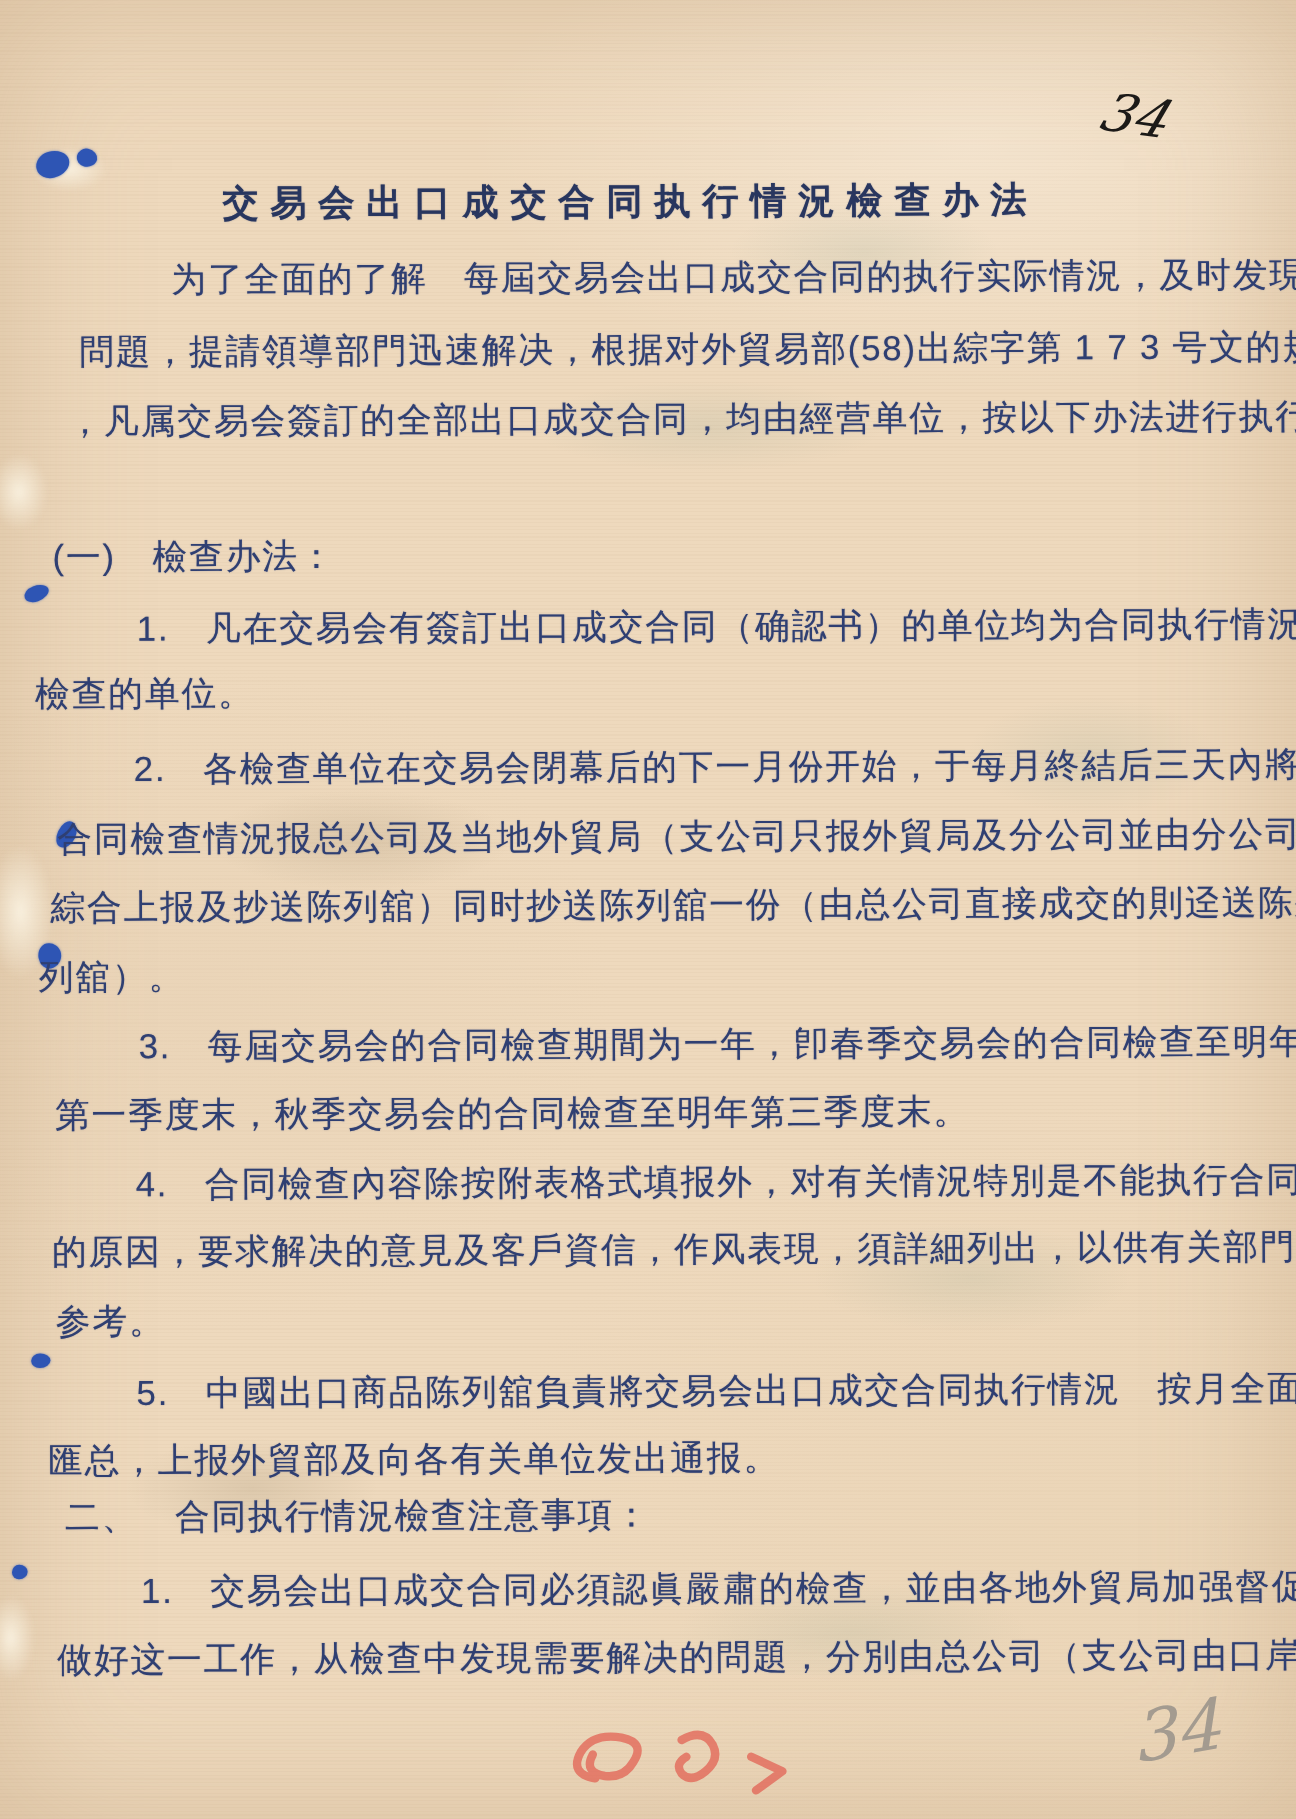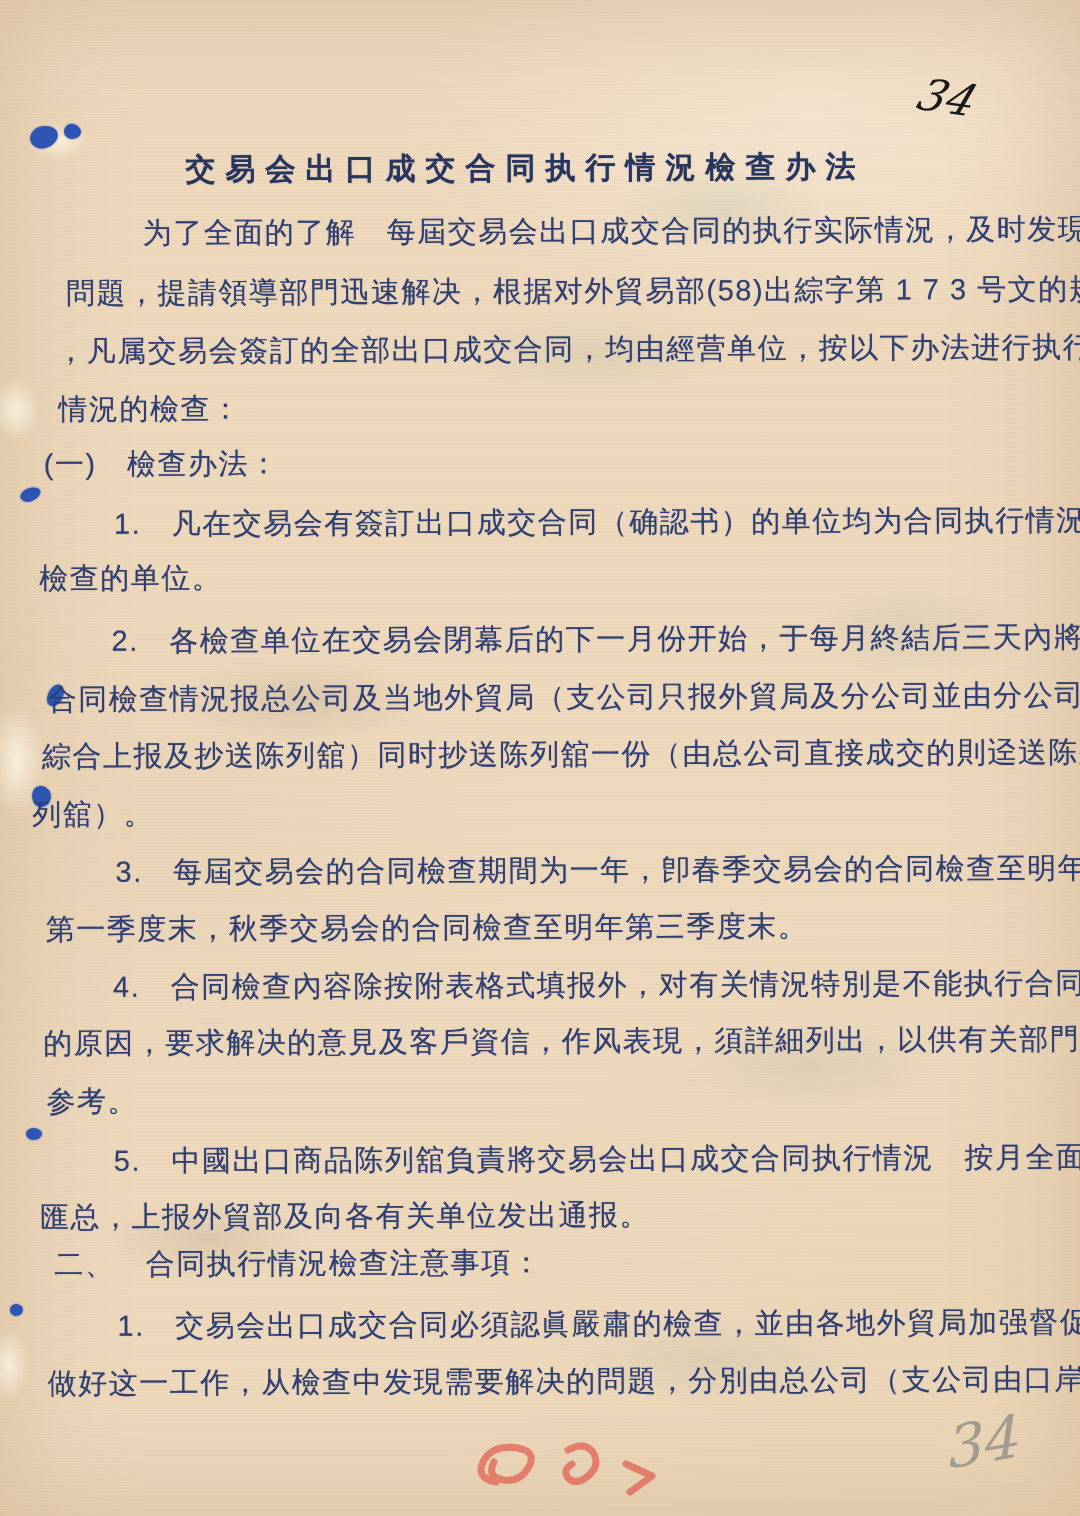--- a/index.html
+++ b/index.html
@@ -119,24 +119,23 @@
   <div class="ink-blot" style="left:26px; top:1128px; width:16px; height:12px;"></div>
   <div class="ink-blot" style="left:10px; top:1304px; width:13px; height:12px;"></div>
 </div>
 
 <div class="text-layer">
   <div class="doc-title">交易会出口成交合同执行情況檢查办法</div>
 
   <div class="line" style="top:212px;  left:145px;">为了全面的了解　每屆交易会出口成交合同的执行实际情況，及时发現</div>
   <div class="line" style="top:272px;  left:68px;">問題，提請領導部門迅速解决，根据对外貿易部(58)出綜字第 1 7 3 号文的規定</div>
   <div class="line" style="top:330px;  left:58px;">，凡属交易会簽訂的全部出口成交合同，均由經营单位，按以下办法进行执行</div>
-  <div class="line" style="top:388px;  left:60px;">情況的檢查：</div>
   <div class="line" style="top:443px;  left:45px;">(一)　檢查办法：</div>
   <div class="line" style="top:503px;  left:115px;">1.　凡在交易会有簽訂出口成交合同（确認书）的单位均为合同执行情況</div>
-  <div class="line" style="top:557px;  left:40px;text-align:center;">檢查的单位。</div>
+  <div class="line" style="top:557px;  left:30px;text-align:center;">檢查的单位。</div>
   <div class="line" style="top:620px;  left:112px;">2.　各檢查单位在交易会閉幕后的下一月份开始，于每月終結后三天內將</div>
   <div class="line" style="top:678px;  left:48px;">合同檢查情況报总公司及当地外貿局（支公司只报外貿局及分公司並由分公司</div>
   <div class="line" style="top:735px;  left:42px;">綜合上报及抄送陈列舘）同时抄送陈列舘一份（由总公司直接成交的則迳送陈列</div>
   <div class="line" style="top:793px;  left:32px;">列舘）。</div>
   <div class="line" style="top:851px;  left:115px;">3.　每屆交易会的合同檢查期間为一年，卽春季交易会的合同檢查至明年</div>
   <div class="line" style="top:908px;  left:45px;">第一季度末，秋季交易会的合同檢查至明年第三季度末。</div>
   <div class="line" style="top:966px;  left:112px;">4.　合同檢查內容除按附表格式填报外，对有关情況特別是不能执行合同</div>
   <div class="line" style="top:1022px; left:42px;">的原因，要求解决的意見及客戶資信，作风表現，須詳細列出，以供有关部門</div>
   <div class="line" style="top:1080px; left:45px;">参考。</div>
   <div class="line" style="top:1140px; left:112px;">5.　中國出口商品陈列舘負責將交易会出口成交合同执行情況　按月全面</div>

